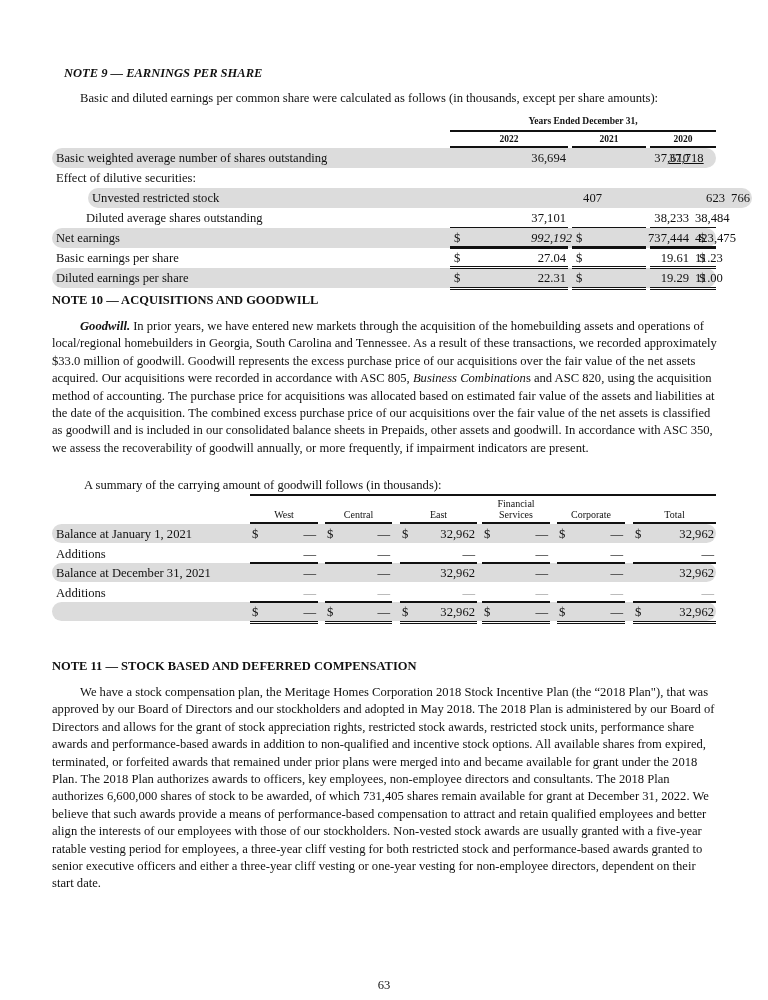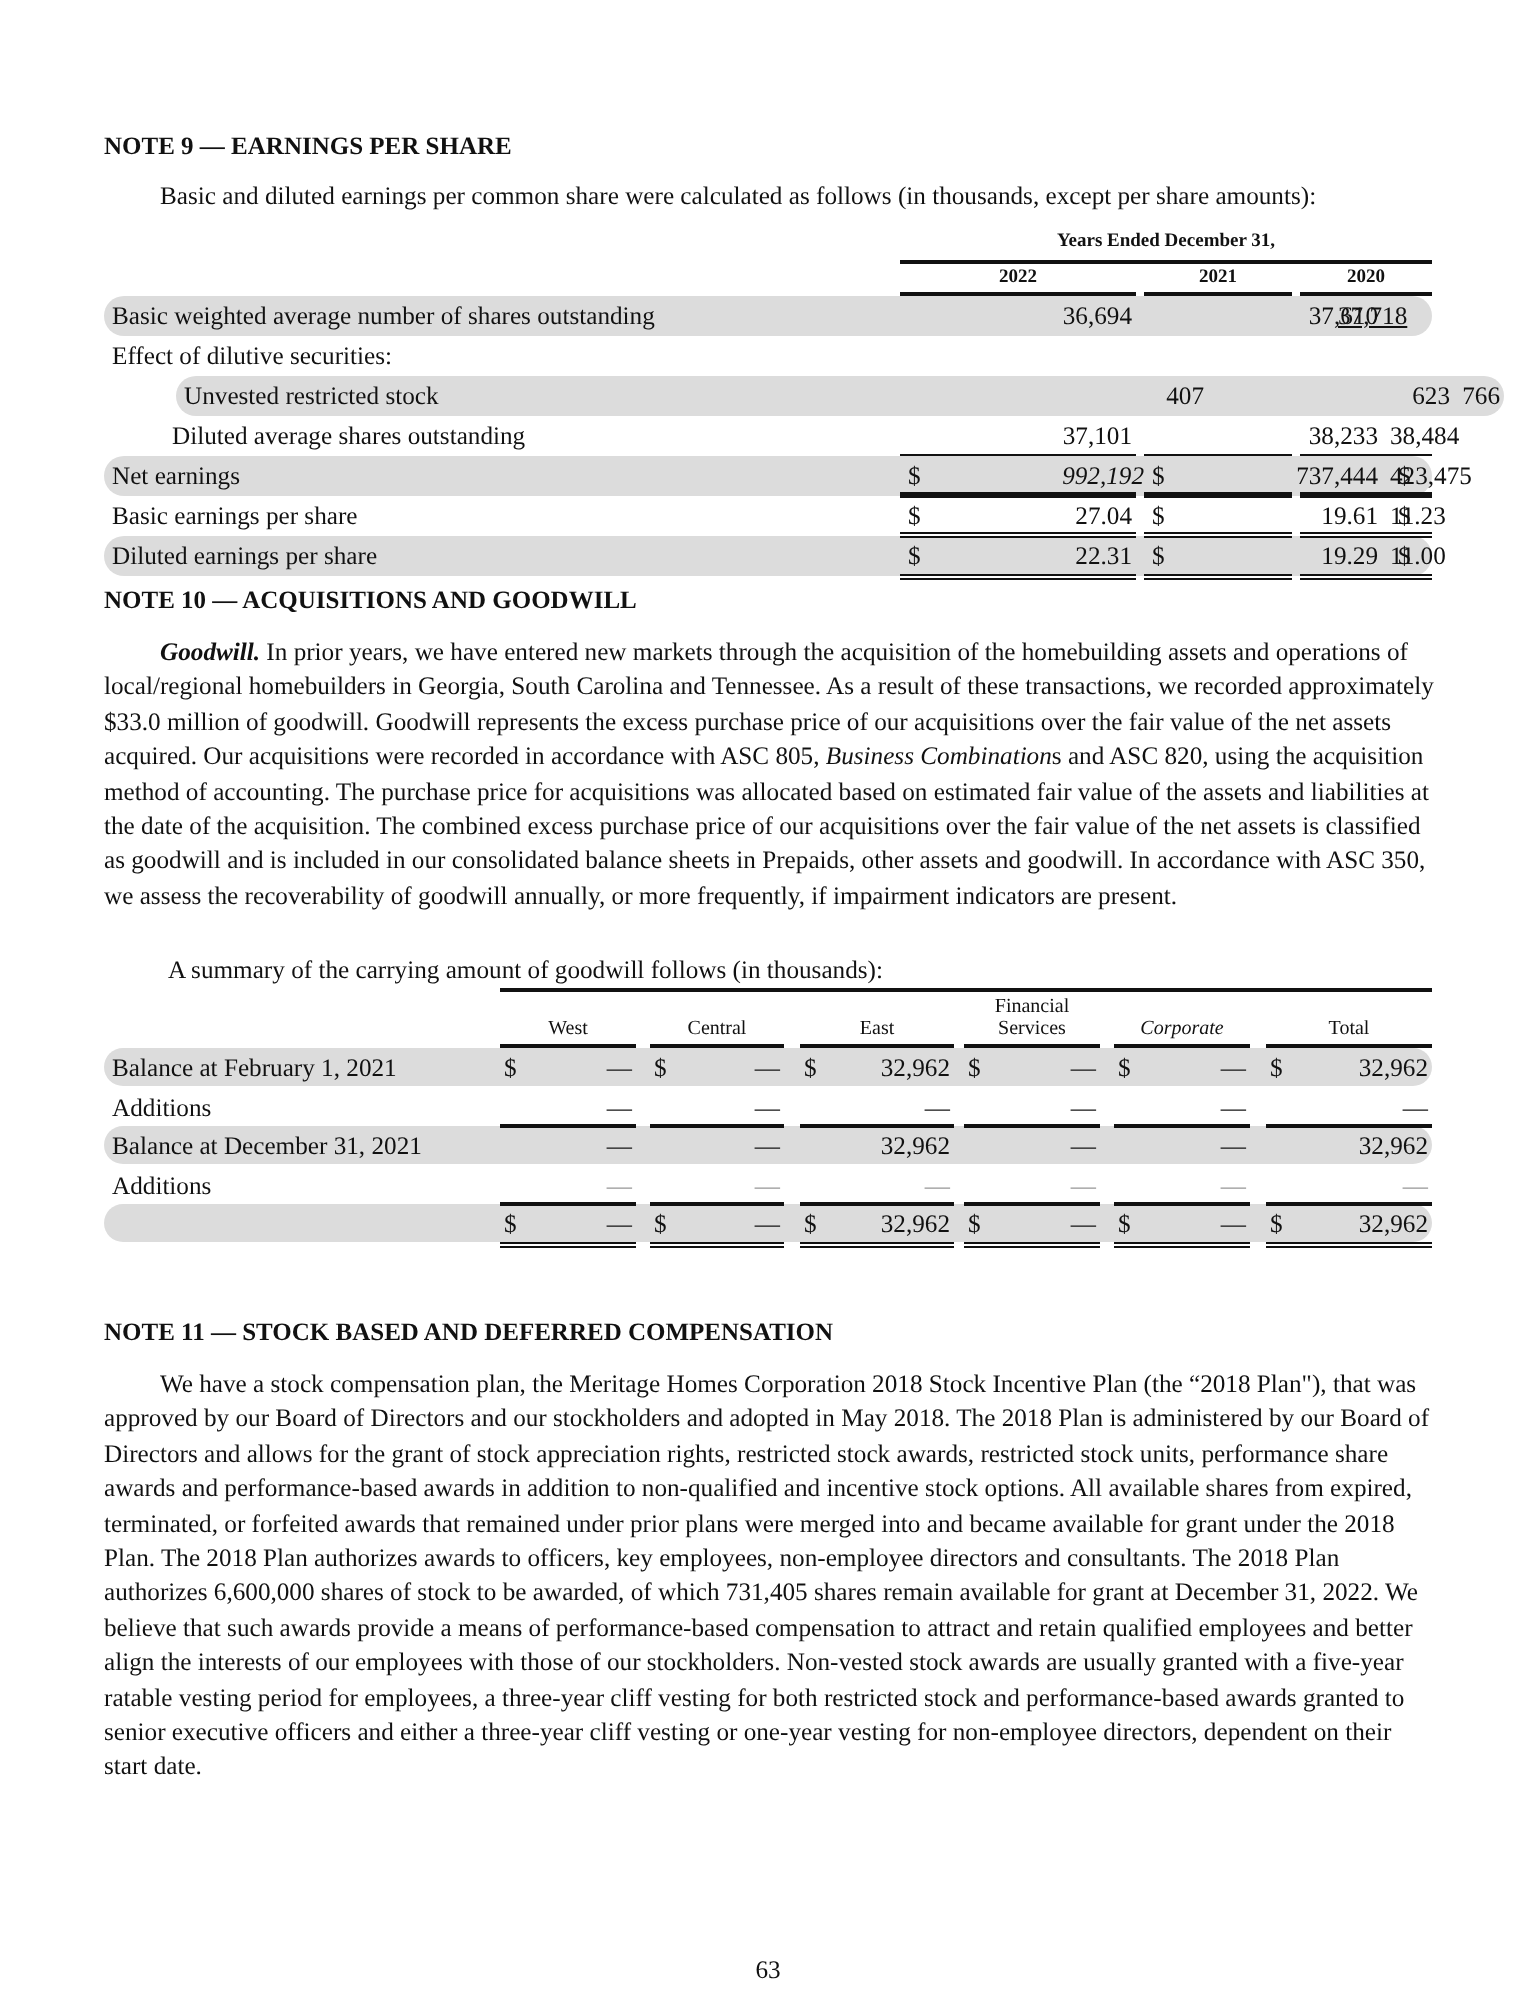--- a/index.html
+++ b/index.html
@@ -22,21 +22,21 @@
   .dol { text-align: left; }
   .hdr { font-size: 9.5px; font-weight: bold; text-align: center; }
   .hdr2 { font-size: 10px; text-align: center; line-height: 11px; }
   .line { position: absolute; background: #111; height: 1px; }
   .dline { position: absolute; border-top: 1px solid #111; border-bottom: 1px solid #111; height: 1px; }
   .pageno { left: 0; width: 768px; text-align: center; font-size: 12.6px; }
 </style>
 </head>
 <body>
 
-<div class="abs heading" style="left:52px; top:66px;">NOTE 9 — EARNINGS PER SHARE</div>
+<div class="abs heading" style="left:64px; top:66px;font-style:italic;">NOTE 9 — EARNINGS PER SHARE</div>
 <div class="abs" style="left:80px; top:91px; font-size:12.6px;">Basic and diluted earnings per common share were calculated as follows (in thousands, except per share amounts):</div>
 
 <div class="tbl" id="eps-table" style="top:112px; height:170px;">
   <div class="cell hdr" style="left:398px; width:266px; top:2px; height:14px; line-height:14px;">Years Ended December 31,</div>
   <div class="line" style="left:398px; width:266px; top:18px; height:1.5px;"></div>
   <div class="cell hdr" style="left:398px; width:118px; top:20px; height:14px; line-height:14px;">2022</div>
   <div class="cell hdr" style="left: 520px; width: 74px; top: 20px; height: 14px; line-height: 14px;">2021</div>
   <div class="cell hdr" style="left: 598px; width: 66px; top: 20px; height: 14px; line-height: 14px;">2020</div>
   <div class="line" style="left:398px; width:118px; top:34px; height:1.5px;"></div>
   <div class="line" style="left: 520px; width: 74px; top: 34px; height: 1.5px;"></div>
@@ -126,30 +126,30 @@
     <div class="line" style="left: 273px; width: 67px; top: 28px; height: 1.5px;"></div>
     <div class="cell hdr2" style="left: 348px; width: 77px; top: 15px; height: auto;">
       <div>East</div>
     </div>
     <div class="line" style="left: 348px; width: 77px; top: 28px; height: 1.5px;"></div>
     <div class="cell hdr2" style="left: 430px; width: 68px; top: 4px; height: auto;">
       <div>Financial</div>
       <div>Services</div>
     </div>
     <div class="line" style="left: 430px; width: 68px; top: 28px; height: 1.5px;"></div>
-    <div class="cell hdr2" style="left: 505px; width: 68px; top: 15px; height: auto; font-style: italic;">
+    <div class="cell hdr2" style="left: 505px; width: 68px; top: 15px; height: auto;">
       <div>Corporate</div>
     </div>
     <div class="line" style="left: 505px; width: 68px; top: 28px; height: 1.5px;"></div>
     <div class="cell hdr2" style="left: 581px; width: 83px; top: 15px; height: auto; text-align: center;">
       <div>Total</div>
     </div>
     <div class="line" style="left: 581px; width: 83px; top: 28px; height: 1.5px;"></div>
     <div class="row shade" style="top: 30px; height: 19px;">
-      <div class="cell lbl">Balance at February 1, 2021</div>
+      <div class="cell lbl">Balance at January 1, 2021</div>
       <div class="cell dol" style="left: 200px;">$</div>
       <div class="cell num" style="left: 198px; width: 66px;">—</div>
       <div class="cell dol" style="left: 275px;">$</div>
       <div class="cell num" style="left: 273px; width: 65px;">—</div>
       <div class="cell dol" style="left: 350px;">$</div>
       <div class="cell num" style="left: 348px; width: 75px;">32,962</div>
       <div class="cell dol" style="left: 432px;">$</div>
       <div class="cell num" style="left: 430px; width: 66px;">—</div>
       <div class="cell dol" style="left: 507px;">$</div>
       <div class="cell num" style="left: 505px; width: 66px;">—</div>

